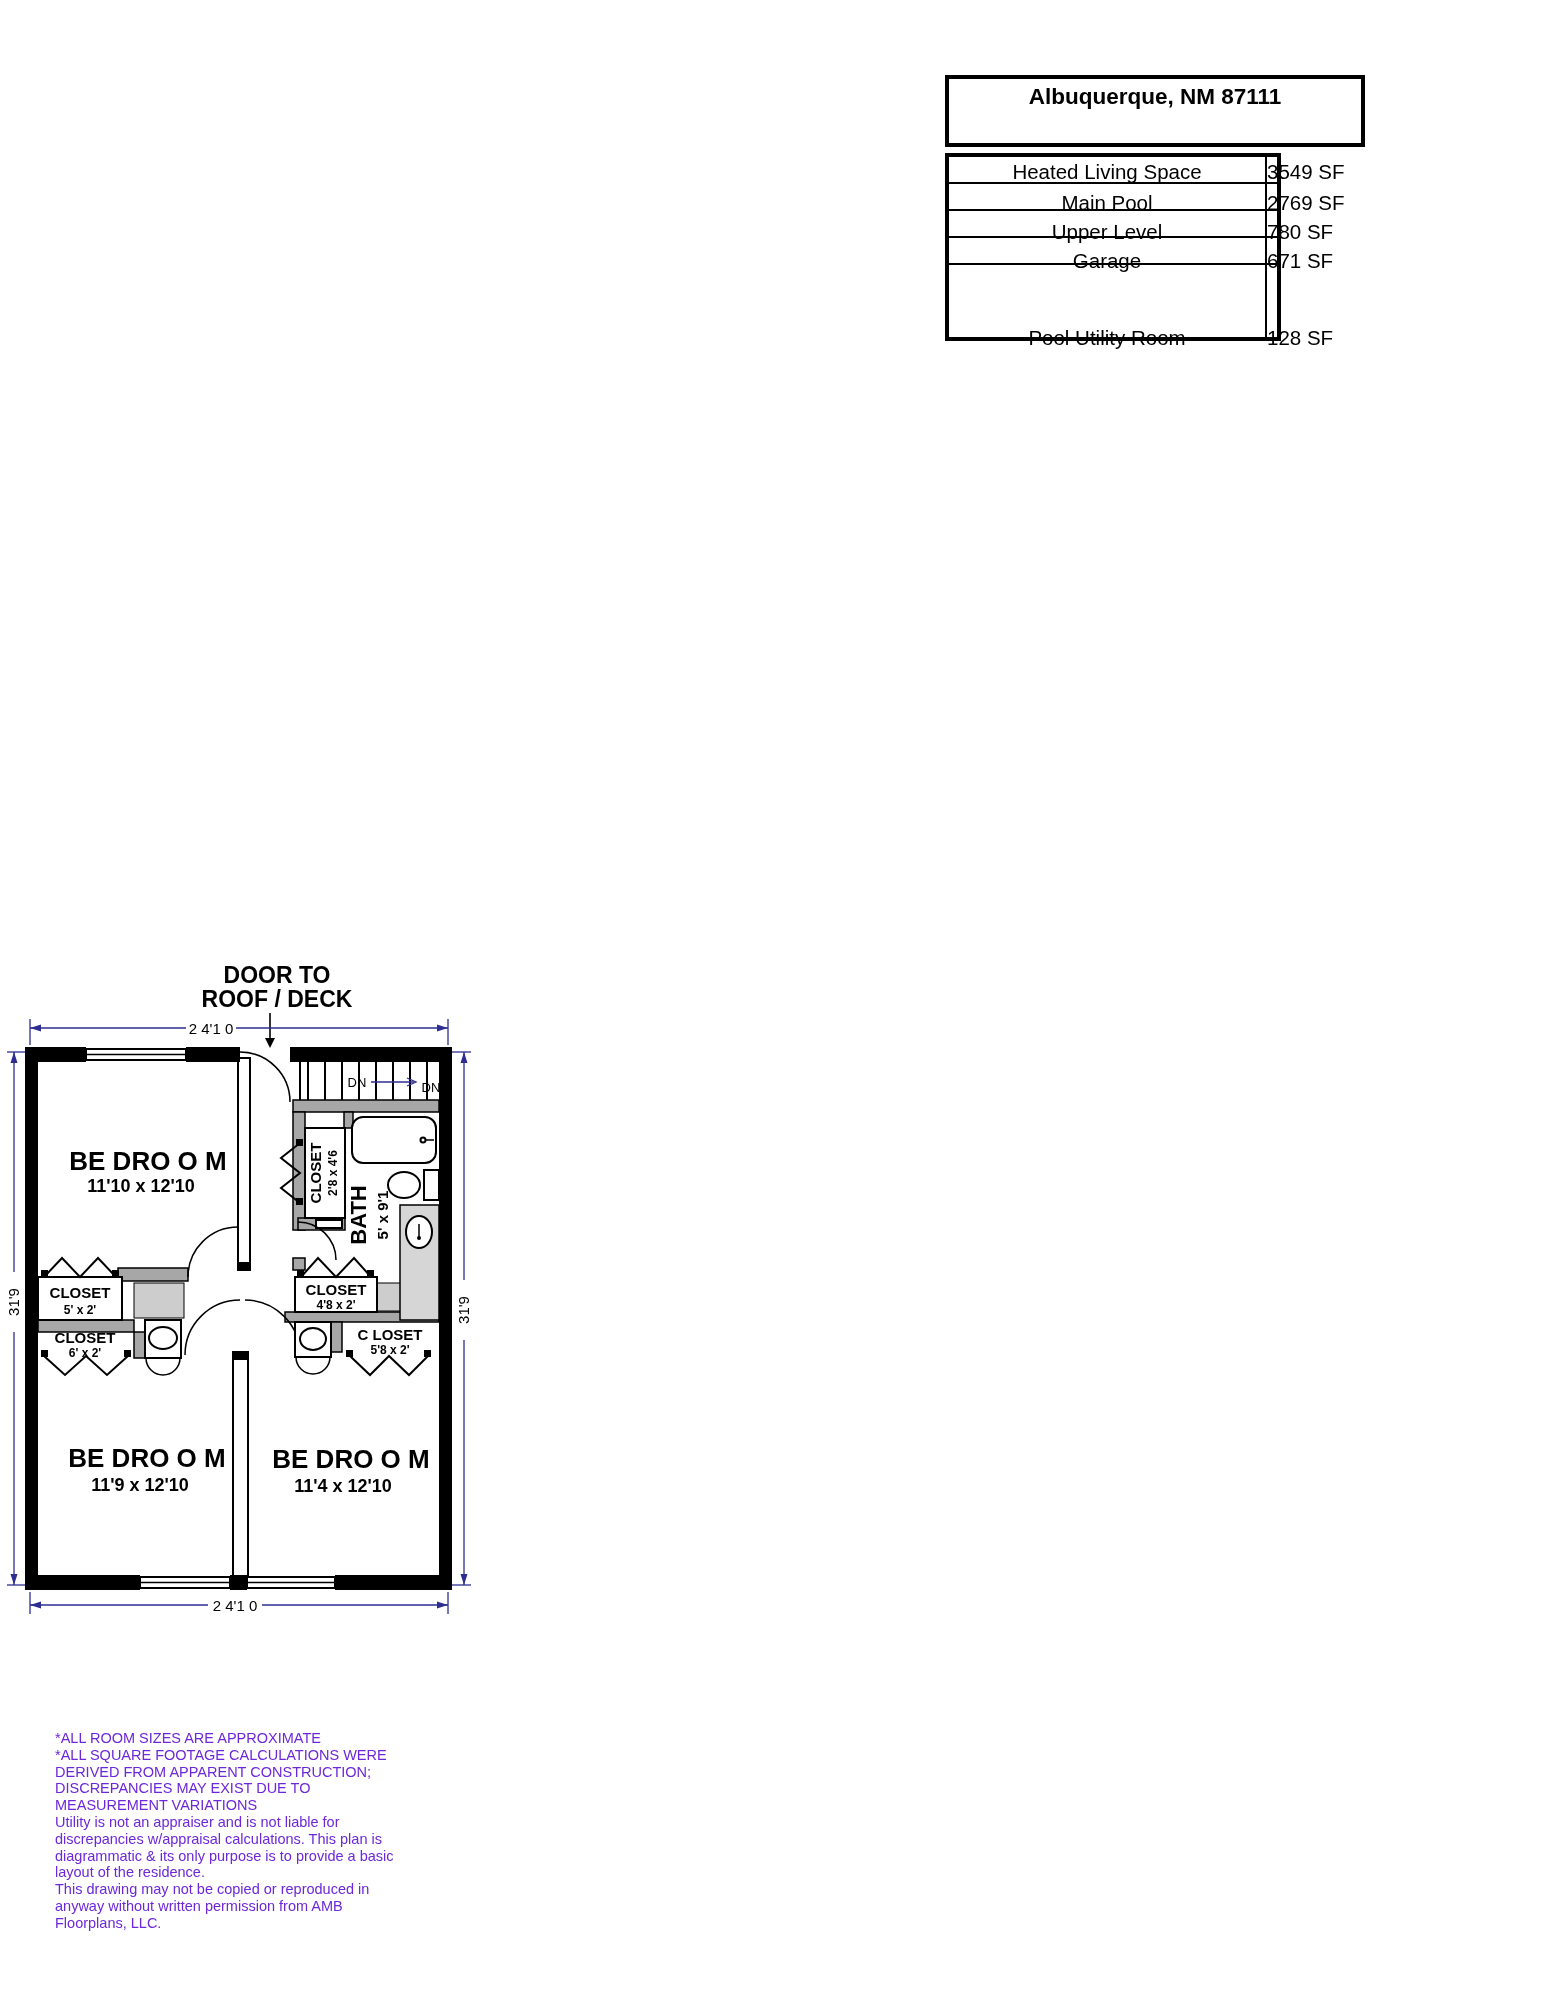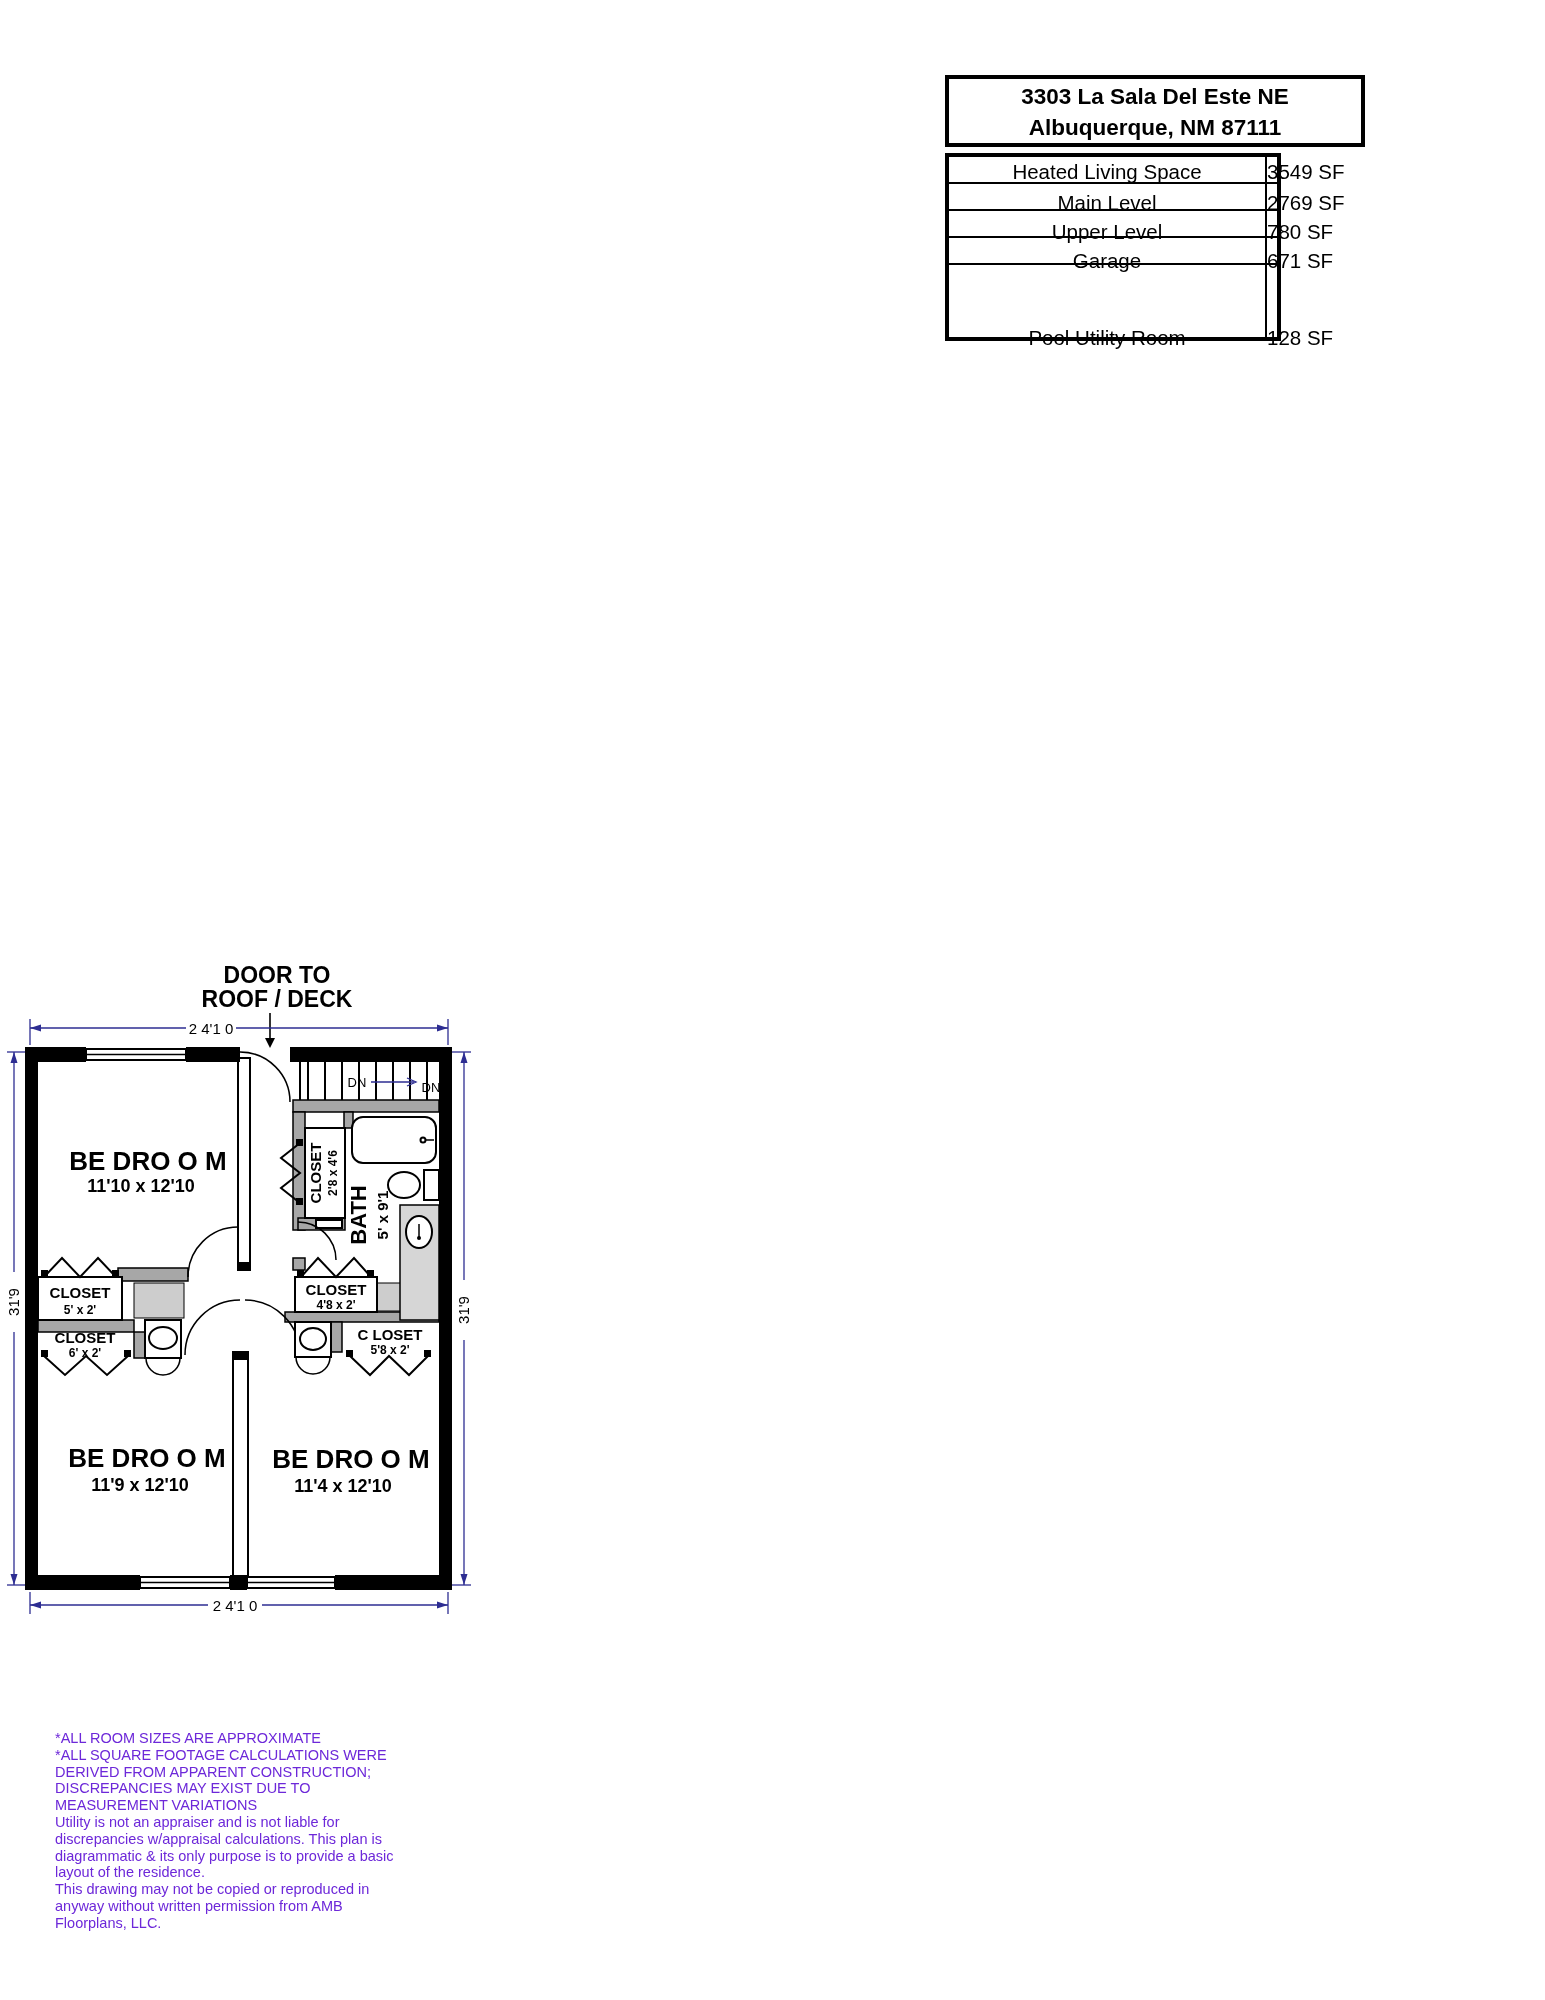--- a/index.html
+++ b/index.html
@@ -65,32 +65,31 @@
     position:absolute; left:1180px; top:1872px; width:240px;
     text-align:center; font-size:16.5px; line-height:17.8px; color:#111;
   }
 </style>
 </head>
 <body>
 
 <div class="page">
 
   <div class="address-box">
-    <div>3303 La Sala Del Este NE</div>
     <div>Albuquerque, NM 87111</div>
   </div>
 
   <table class="area-table">
     <tbody>
       <tr>
         <td class="lbl"><span>Heated Living Space</span></td>
         <td class="val"><span>3549 SF</span></td>
       </tr>
       <tr>
-        <td class="lbl"><span>Main Level</span></td>
+        <td class="lbl"><span>Main Pool</span></td>
         <td class="val"><span>2769 SF</span></td>
       </tr>
       <tr>
         <td class="lbl"><span>Upper Level</span></td>
         <td class="val"><span>780 SF</span></td>
       </tr>
       <tr>
         <td class="lbl"><span>Garage</span></td>
         <td class="val"><span>671 SF</span></td>
       </tr>

